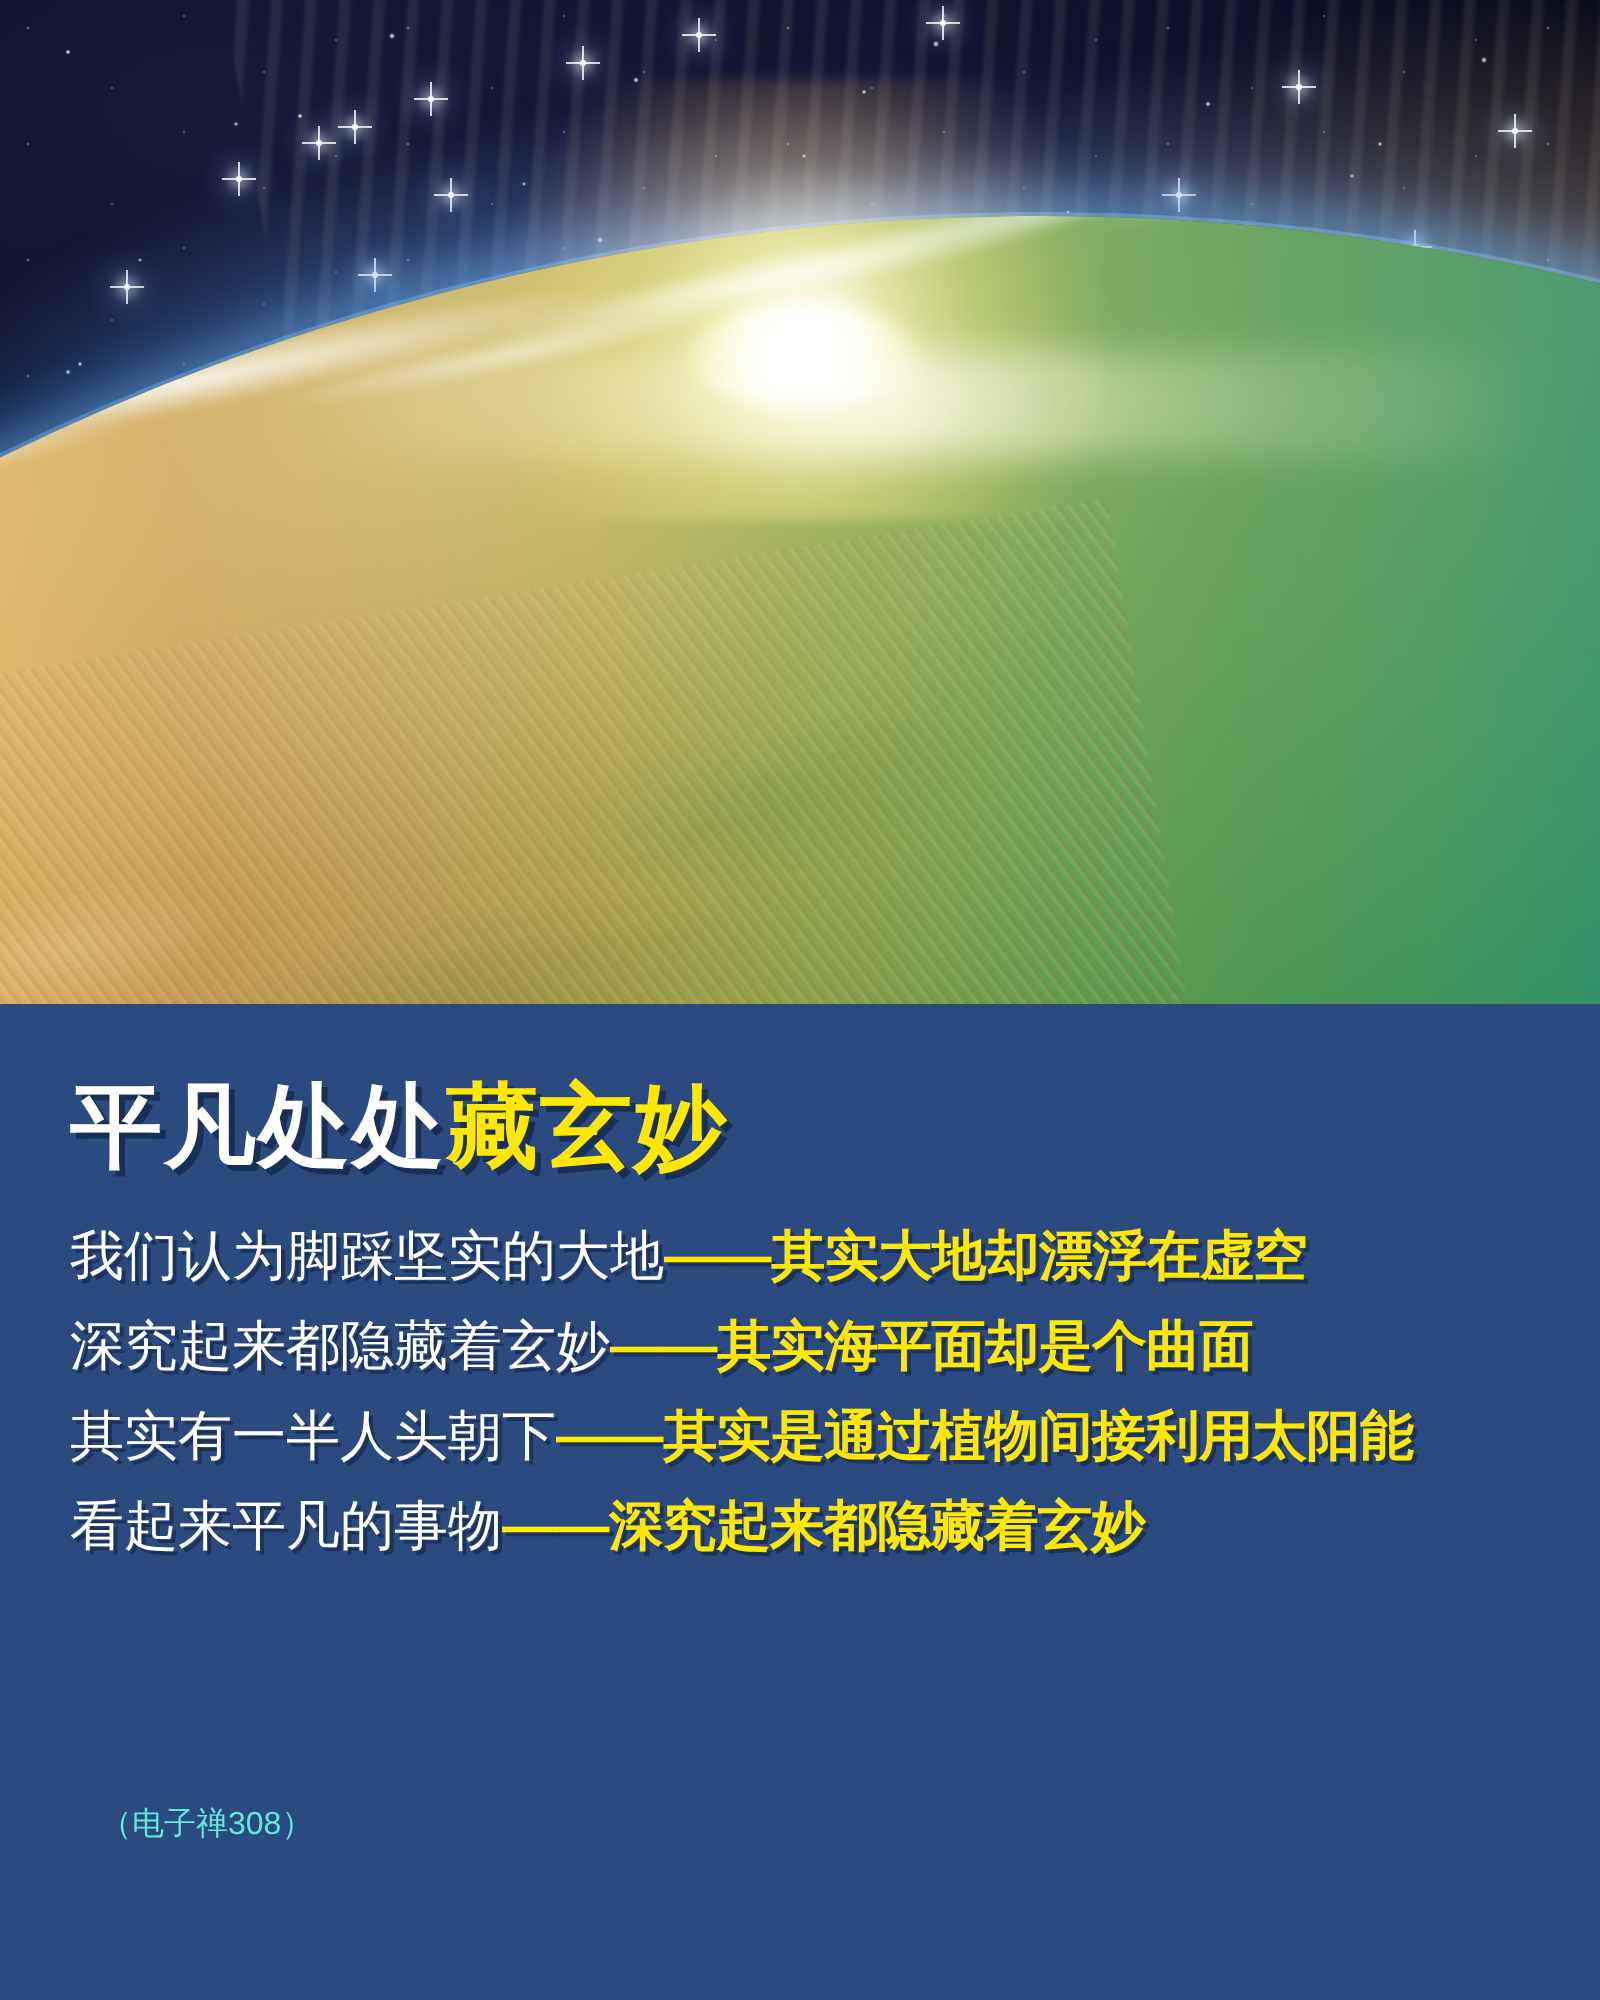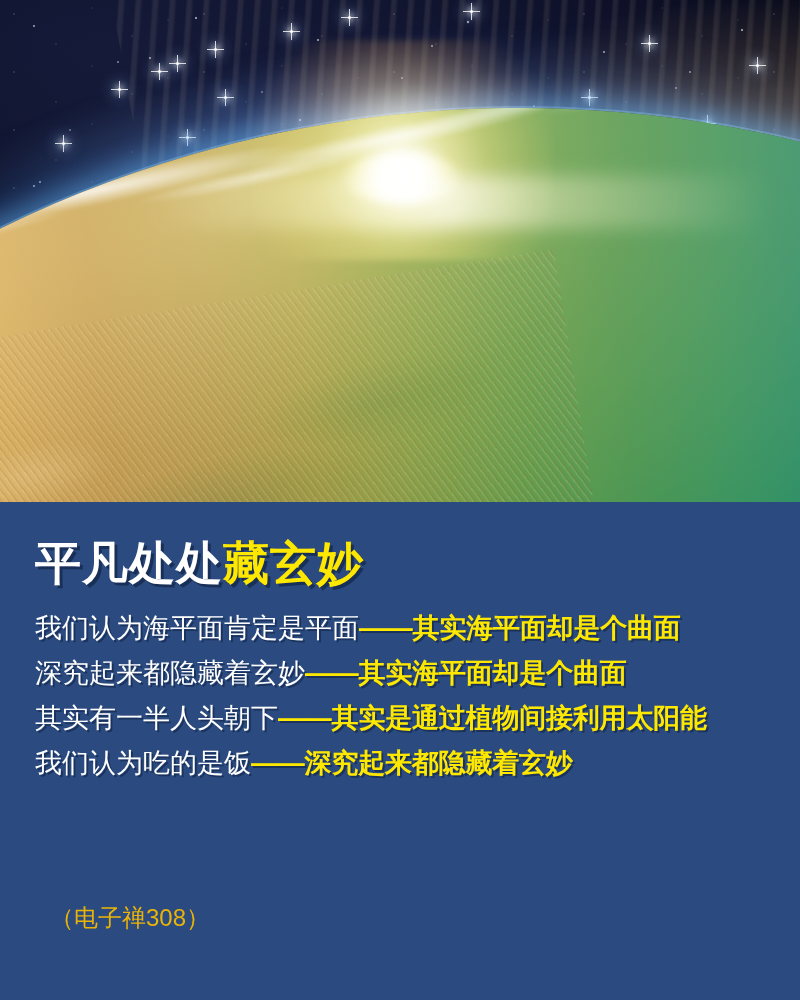--- a/index.html
+++ b/index.html
@@ -272,22 +272,22 @@
   }
   .line .pre {
     color:#ffffff; font-weight:400;
   }
   .line .post {
     color:#ffe800; font-weight:700; letter-spacing:-0.2px;
   }
 
   #signature {
     position:absolute; left:50px; top:400px;
-    font-size:24px; font-weight:400;
-    color:#eab308;
+    font-size:16px; font-weight:400;
+    color:#5eead4;
     white-space:nowrap;
   }
 </style>
 </head>
 <body>
 
 <div id="poster">
 
   <div id="hero">
     <div class="space-base"></div>
@@ -331,36 +331,36 @@
   </div>
 
   <div id="panel">
 
     <div id="title">
       <span class="w">平凡处处</span><span class="y">藏玄妙</span>
     </div>
 
     <div id="lines">
 
-
       <div class="line">
-        <span class="pre">我们认为海平面肯定是平面</span><span class="post">——</span><span class="post">其实海平面却是个曲面</span>
+        <span class="pre">我们认为脚踩坚实的大地</span><span class="post">——</span><span class="post">其实大地却漂浮在虚空</span>
       </div>
+
 
       <div class="line">
         <span class="pre">深究起来都隐藏着玄妙</span><span class="post">——</span><span class="post">其实海平面却是个曲面</span>
       </div>
 
       <div class="line">
         <span class="pre">其实有一半人头朝下</span><span class="post">——</span><span class="post">其实是通过植物间接利用太阳能</span>
       </div>
 
 
       <div class="line">
-        <span class="pre">我们认为吃的是饭</span><span class="post">——</span><span class="post">深究起来都隐藏着玄妙</span>
+        <span class="pre">看起来平凡的事物</span><span class="post">——</span><span class="post">深究起来都隐藏着玄妙</span>
       </div>
 
     </div>
 
     <div id="signature">（电子禅308）</div>
 
   </div>
 </div>
 
 </body></html>

